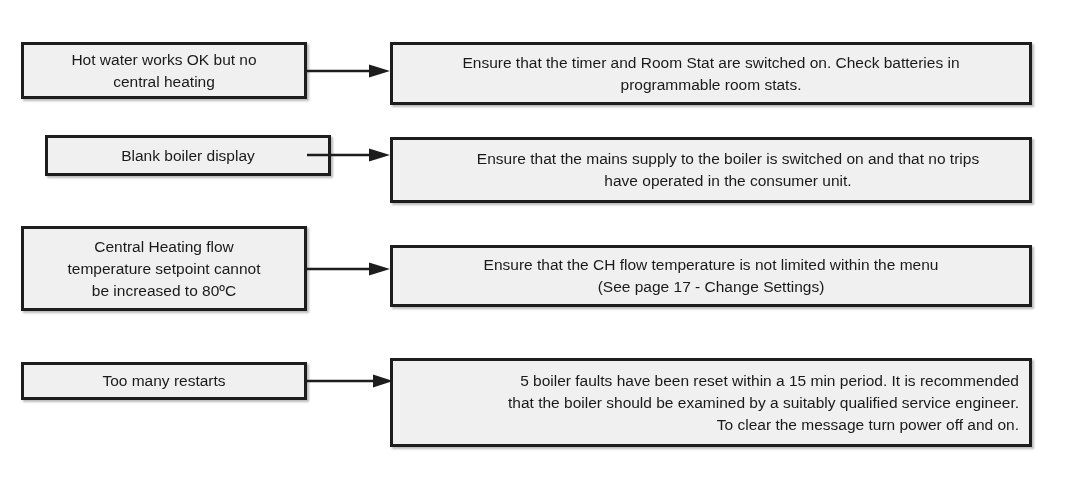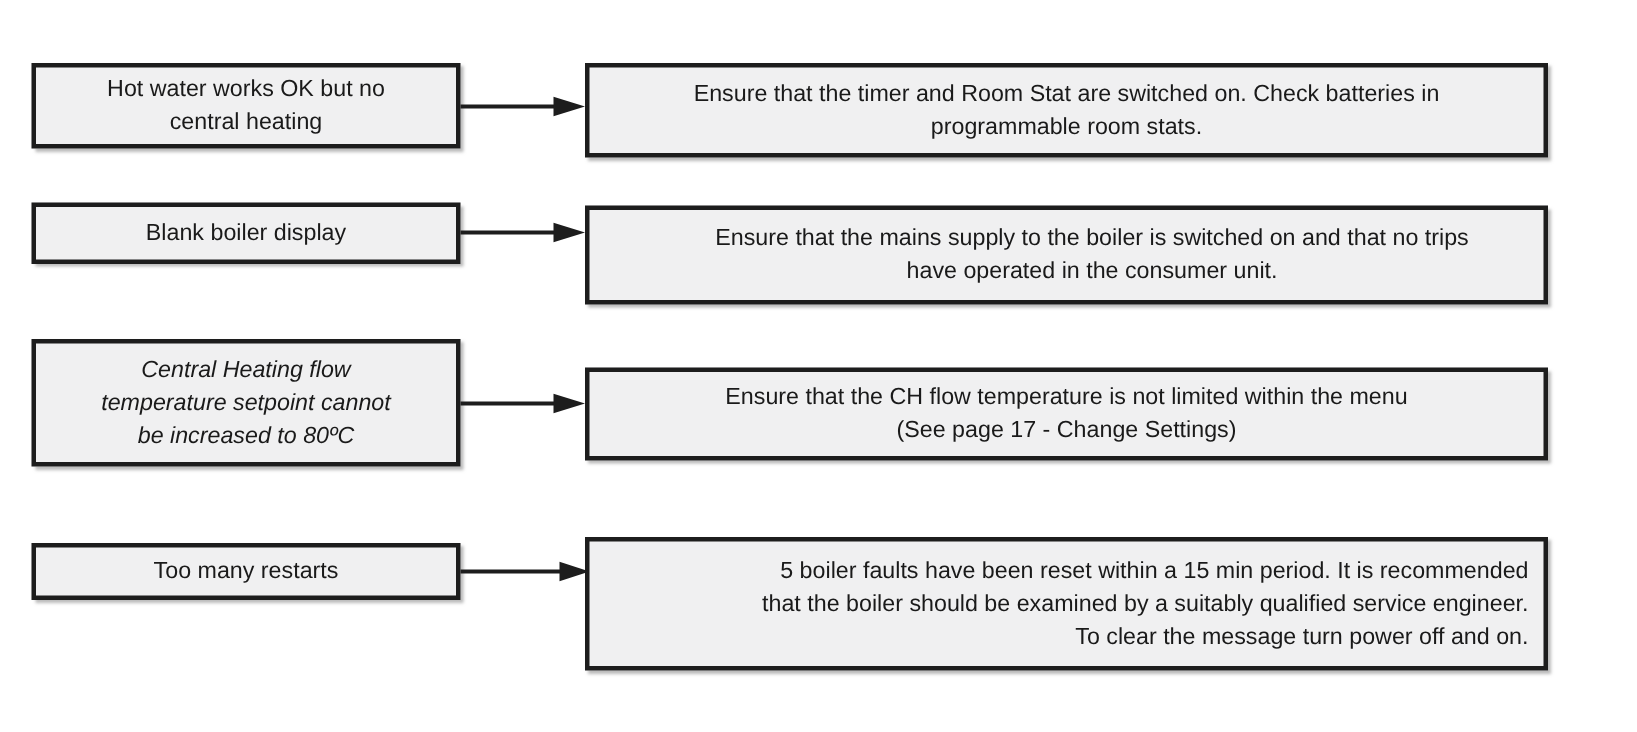--- a/index.html
+++ b/index.html
@@ -59,25 +59,25 @@
   }
   .connector svg {
     display: block;
     overflow: visible;
   }
   
   .row-1 .node-symptom { top: 42px;  height: 57px; }
   .row-1 .node-action  { top: 42px;  height: 63px; text-align: center; }
   .row-1 .connector    { left: 307px; top: 64px; width: 86px; }
 
-  .row-2 .node-symptom { top: 135px; height: 41px; }
+  .row-2 .node-symptom { top: 135px; height: 41px; margin-left: 24px; }
   .row-2 .node-action  { top: 137px; height: 66px; padding-left: 44px; }
   .row-2 .connector    { left: 307px; top: 148px; width: 86px; }
 
-  .row-3 .node-symptom { top: 226px; height: 85px; font-style: italic; }
+  .row-3 .node-symptom { top: 226px; height: 85px; }
   .row-3 .node-action  { top: 245px; height: 62px; text-align: center; }
   .row-3 .connector    { left: 307px; top: 262px; width: 86px; }
 
   .row-4 .node-symptom { top: 362px; height: 38px; }
   .row-4 .node-action  { top: 358px; height: 89px; text-align: right; }
   .row-4 .connector    { left: 307px; top: 374px; width: 86px; }
 </style>
 </head>
 <body>
 

